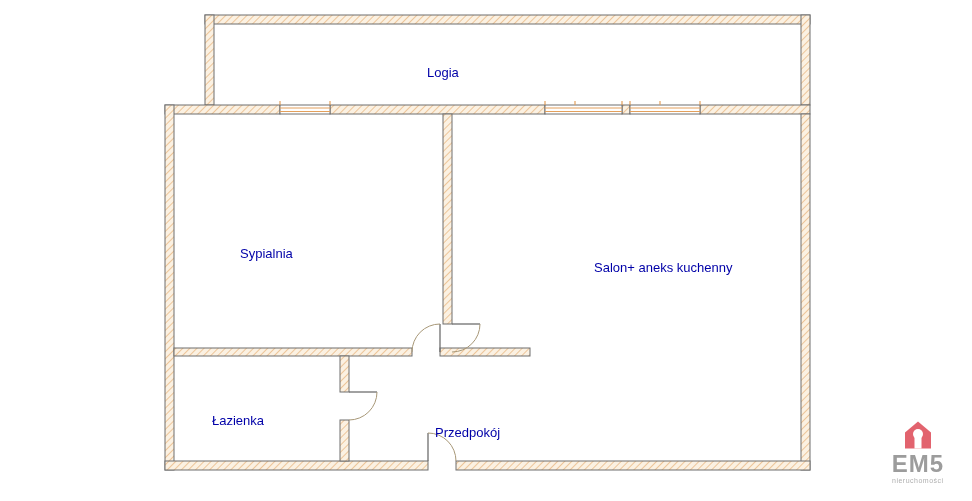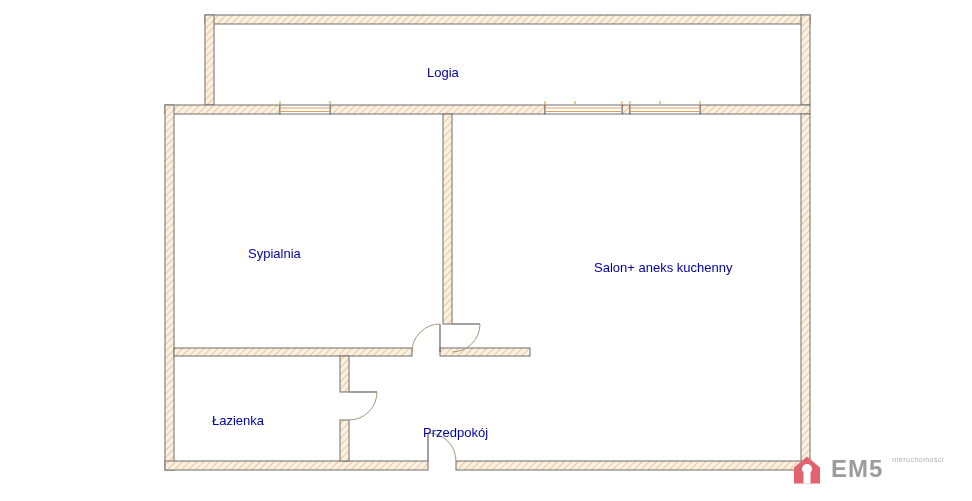--- a/index.html
+++ b/index.html
@@ -33,21 +33,21 @@
   .room-label{
     position:absolute;
     color:var(--room-label);
     font-size:13px;
     white-space:nowrap;
     line-height:14px;
   }
   .logo{
     position:absolute;
     right:28px;bottom:16px;
-    display:flex;flex-direction:row;align-items:flex-start;gap:9px;
+    display:flex;flex-direction:column;align-items:center;
   }
   .logo-text{
     color:var(--logo-text);
     font-size:24px;
     font-weight:bold;
     letter-spacing:1px;
     line-height:24px;
     margin-top:2px;
   }
   .logo-subtitle{
@@ -128,24 +128,24 @@
       <path class="door-leaf" d="M349,392 L377,392"></path>
       <path class="door-arc" d="M349,420 A28,28 0 0 0 377,392"></path>
     </g>
     <g>
       <path class="door-leaf" d="M428,461 L428,433"></path>
       <path class="door-arc" d="M456,461 A28,28 0 0 0 428,433"></path>
     </g>
   </svg>
 
   <div class="room-label" style="left:427px;top:66px">Logia</div>
-  <div class="room-label" style="left:248px;top:247px">Sypialnia</div>
+  <div class="room-label" style="left:240px;top:247px">Sypialnia</div>
   <div class="room-label" style="left:594px;top:261px">Salon+ aneks kuchenny</div>
   <div class="room-label" style="left:212px;top:414px">Łazienka</div>
-  <div class="room-label" style="left:423px;top:426px">Przedpokój</div>
+  <div class="room-label" style="left:435px;top:426px">Przedpokój</div>
 
   <div class="logo">
     <svg width="30" height="30" viewBox="0 0 30 30">
       <path d="M15 1.5 L28 12.5 L28 28.5 L2 28.5 L2 12.5 Z" fill="#E2636E"></path>
       <circle cx="15" cy="14" r="5" fill="#ffffff"></circle>
       <rect x="11.5" y="16" width="7" height="12.5" fill="#ffffff"></rect>
     </svg>
     <div class="logo-text">EM5</div>
     <div class="logo-subtitle">nieruchomości</div>
   </div>

